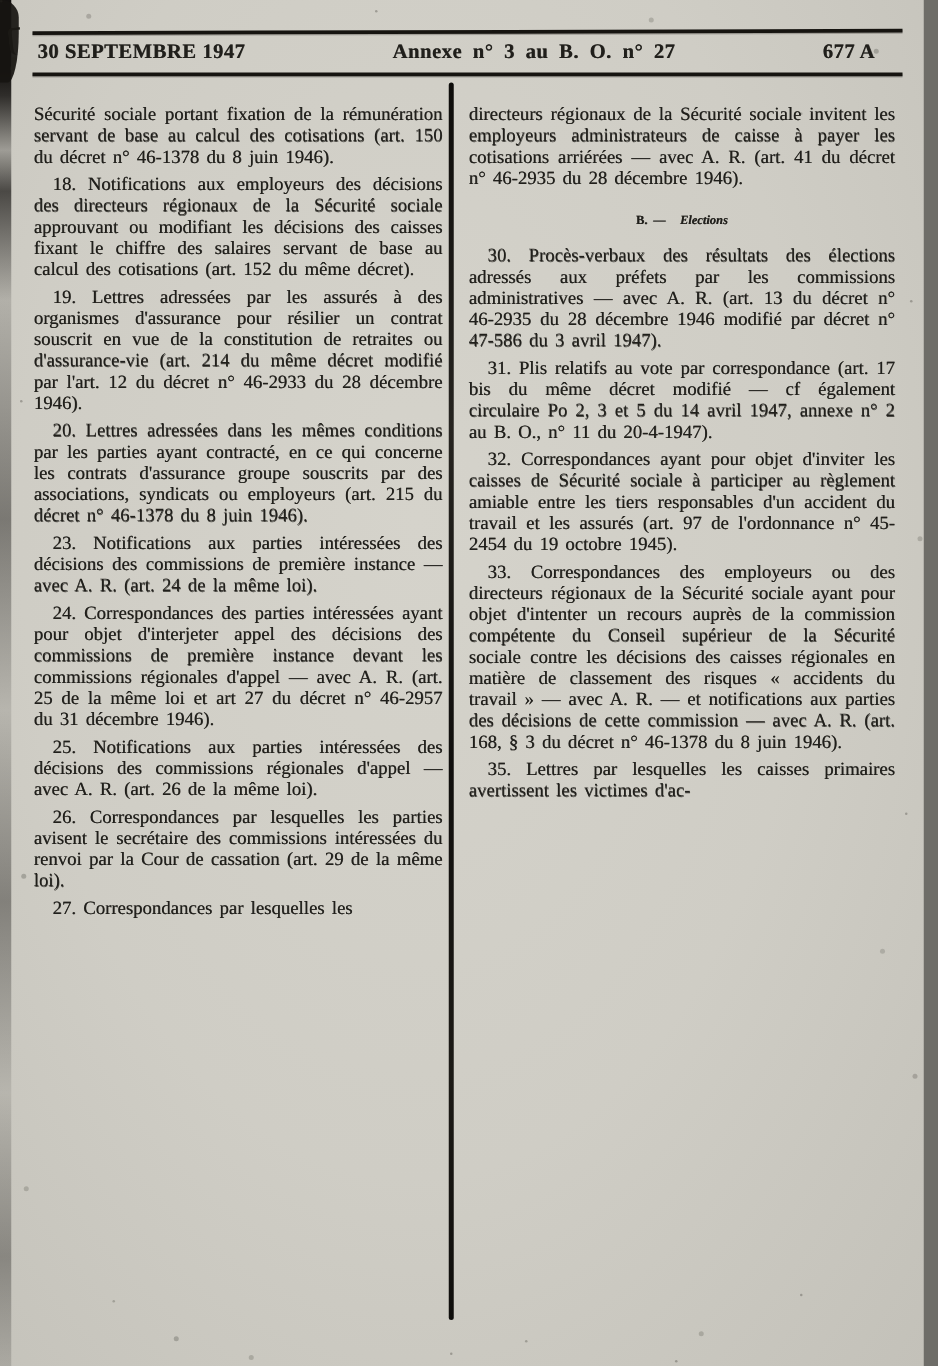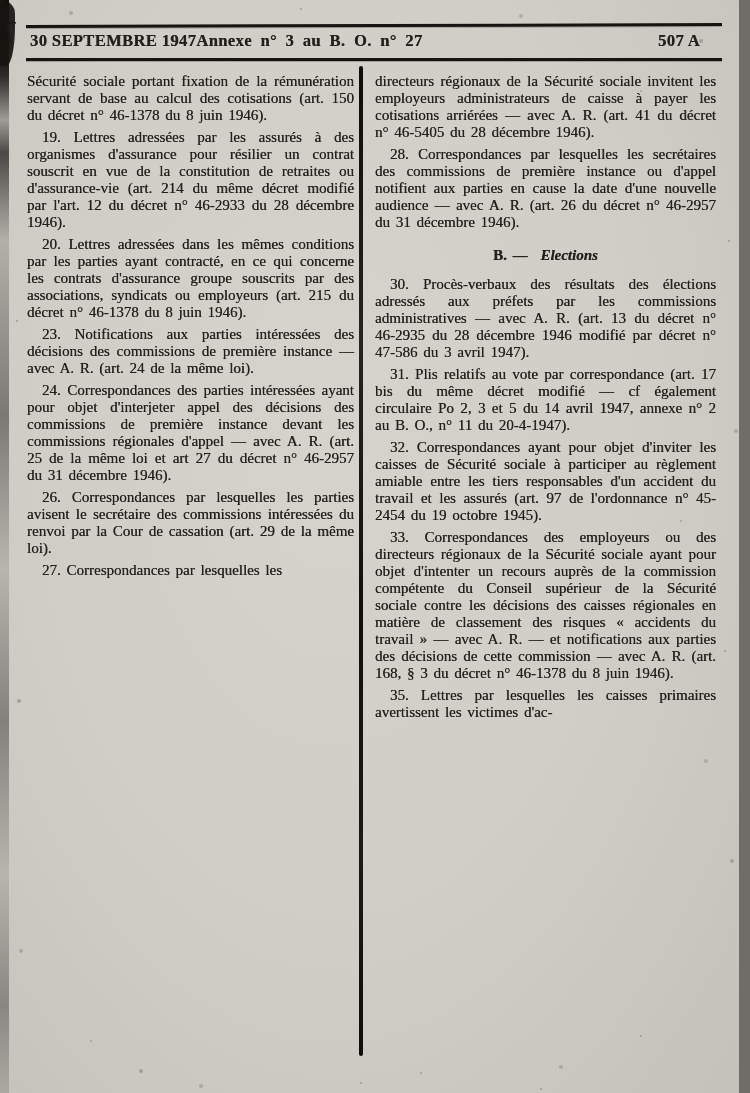--- a/index.html
+++ b/index.html
@@ -45,72 +45,73 @@
   
   .rule { position:absolute; left:26px; width:696px; height:3px;
     background:var(--rule,#161410); box-shadow:0 1px 0 rgba(22,20,16,.25); }
   .rule-top { top:24px; transform:rotate(-0.15deg); }
   .rule-bottom { top:58px; }
   .header { position:absolute; left:30px; top:31px; width:688px;
     display:flex; align-items:baseline; font-weight:bold; font-size:16.5px;
     letter-spacing:.4px; white-space:nowrap;
     text-shadow:.3px .3px .4px rgba(25,24,20,.7); }
   .h-date { }
-  .h-title { flex:1; word-spacing:4px; }
+  .h-title { flex:1; text-align:center; word-spacing:4px; }
   .h-page { margin-right:18px; }
   
   .divider { position:absolute; left:359px; top:66px; width:4px; height:990px;
     background:linear-gradient(180deg,#0d0c0a,#262420 28%,#100f0d 55%,#1c1a16 80%,#0f0e0c);
     border-radius:2px; }
   .col { position:absolute; top:73px; text-align:justify;
     font-size:15px; line-height:17px; word-spacing:2px;
     text-shadow:.3px .3px .4px rgba(25,24,20,.72); }
   .col-left  { left:27px;  width:327px; }
   .col-right { left:375px; width:341px; }
   .col p { margin:0 0 5px 0; text-indent:15px; }
-  .col p.cont { text-indent:0; }
+  .col p.cont { text-indent:0;margin-top:11px; }
   .heading { text-align:center; text-indent:0 !important; margin:16px 0 12px 0 !important;
-    font-size:15px; }
+    font-size:10px; }
   .heading .pfx { font-weight:bold; }
   .heading .lbl { font-weight:bold; font-style:italic; margin-left:7px; }
 </style>
 </head>
 <body>
 
 <div class="page" style="--paper: #d5d3cb; --ink: #201f1b; --rule: #161410;">
 
   <div class="scan-edge"></div>
   <div class="corner-blob"></div>
   <div class="binding-mark"></div>
   <div class="binding-mark2"></div>
   <div class="specks"></div>
 
   <div class="rule rule-top"></div>
   <div class="header">
     <span class="h-date">30 SEPTEMBRE 1947</span>
     <span class="h-title">Annexe n° 3 au B. O. n° 27</span>
-    <span class="h-page">507 A</span>
+    <span class="h-page">677 A</span>
   </div>
   <div class="rule rule-bottom"></div>
 
   <div class="col col-left">
     <p class="cont">Sécurité sociale portant fixation de la rémunération servant de base au calcul des cotisations (art. 150 du décret n° 46-1378 du 8 juin 1946).</p>
+    <p>18. Notifications aux employeurs des décisions des directeurs régionaux de la Sécurité sociale approuvant ou modifiant les décisions des caisses fixant le chiffre des salaires servant de base au calcul des cotisations (art. 152 du même décret).</p>
     <p>19. Lettres adressées par les assurés à des organismes d'assurance pour résilier un contrat souscrit en vue de la constitution de retraites ou d'assurance-vie (art. 214 du même décret modifié par l'art. 12 du décret n° 46-2933 du 28 décembre 1946).</p>
     <p>20. Lettres adressées dans les mêmes conditions par les parties ayant contracté, en ce qui concerne les contrats d'assurance groupe souscrits par des associations, syndicats ou employeurs (art. 215 du décret n° 46-1378 du 8 juin 1946).</p>
     <p>23. Notifications aux parties intéressées des décisions des commissions de première instance — avec A. R. (art. 24 de la même loi).</p>
     <p>24. Correspondances des parties intéressées ayant pour objet d'interjeter appel des décisions des commissions de première instance devant les commissions régionales d'appel — avec A. R. (art. 25 de la même loi et art 27 du décret n° 46-2957 du 31 décembre 1946).</p>
+    <p>25. Notifications aux parties intéressées des décisions des commissions régionales d'appel — avec A. R. (art. 26 de la même loi).</p>
     <p>26. Correspondances par lesquelles les parties avisent le secrétaire des commissions intéressées du renvoi par la Cour de cassation (art. 29 de la même loi).</p>
     <p>27. Correspondances par lesquelles les</p>
   </div>
 
   <div class="divider"></div>
 
   <div class="col col-right">
-    <p class="cont">directeurs régionaux de la Sécurité sociale invitent les employeurs administrateurs de caisse à payer les cotisations arriérées — avec A. R. (art. 41 du décret n° 46-5405 du 28 décembre 1946).</p>
-    <p>28. Correspondances par lesquelles les secrétaires des commissions de première instance ou d'appel notifient aux parties en cause la date d'une nouvelle audience — avec A. R. (art. 26 du décret n° 46-2957 du 31 décembre 1946).</p>
+    <p class="cont">directeurs régionaux de la Sécurité sociale invitent les employeurs administrateurs de caisse à payer les cotisations arriérées — avec A. R. (art. 41 du décret n° 46-2935 du 28 décembre 1946).</p>
     <p class="heading">
       <span class="pfx">B. —</span>
       <span class="lbl">Elections</span>
     </p>
     <p>30. Procès-verbaux des résultats des élections adressés aux préfets par les commissions administratives — avec A. R. (art. 13 du décret n° 46-2935 du 28 décembre 1946 modifié par décret n° 47-586 du 3 avril 1947).</p>
     <p>31. Plis relatifs au vote par correspondance (art. 17 bis du même décret modifié — cf également circulaire Po 2, 3 et 5 du 14 avril 1947, annexe n° 2 au B. O., n° 11 du 20-4-1947).</p>
     <p>32. Correspondances ayant pour objet d'inviter les caisses de Sécurité sociale à participer au règlement amiable entre les tiers responsables d'un accident du travail et les assurés (art. 97 de l'ordonnance n° 45-2454 du 19 octobre 1945).</p>
     <p>33. Correspondances des employeurs ou des directeurs régionaux de la Sécurité sociale ayant pour objet d'intenter un recours auprès de la commission compétente du Conseil supérieur de la Sécurité sociale contre les décisions des caisses régionales en matière de classement des risques « accidents du travail » — avec A. R. — et notifications aux parties des décisions de cette commission — avec A. R. (art. 168, § 3 du décret n° 46-1378 du 8 juin 1946).</p>
     <p>35. Lettres par lesquelles les caisses primaires avertissent les victimes d'ac-</p>
   </div>

